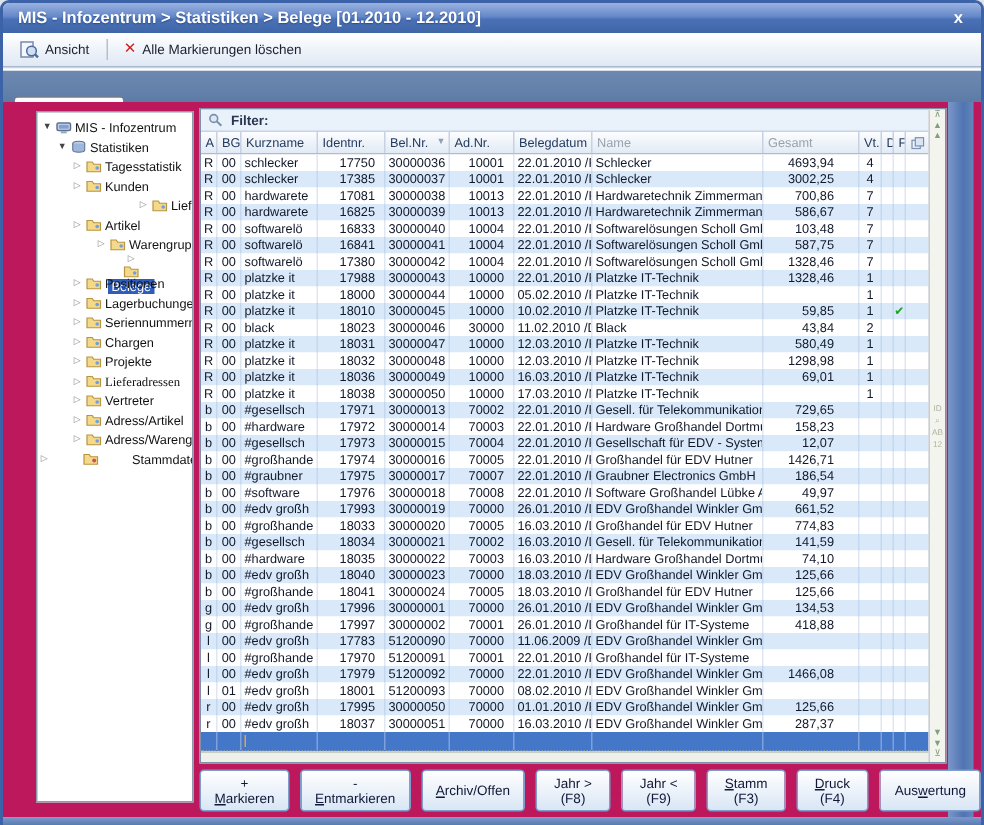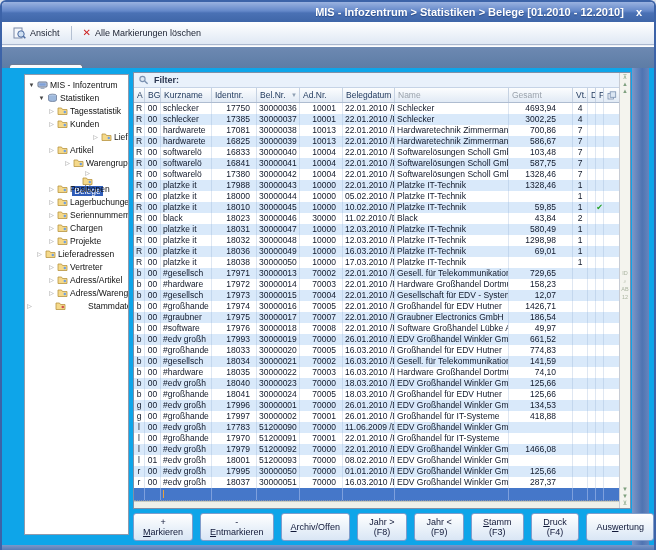--- a/index.html
+++ b/index.html
@@ -4,41 +4,41 @@
 <style>
   html,body{margin:0;padding:0;}
   body{width:656px;height:550px;overflow:hidden;background:#dfe4ec;
        font-family:"Liberation Sans","DejaVu Sans",sans-serif;-webkit-font-smoothing:antialiased;}
   .window{position:relative;width:656px;height:550px;background:#eef1f6;
           border-left:2px solid #3c63a8;border-right:2px solid #3c63a8;border-top:2px solid #3c63a8;
           box-sizing:border-box;border-radius:6px 6px 0 0;}
   
   .titlebar{position:absolute;left:0;top:0;width:100%;height:20px;border-radius:4px 4px 0 0;
             background:linear-gradient(180deg,#9ab2e0 0%,#6488c9 45%,#4a71b5 55%,#3f66a8 100%);
-            color:#fff;display:flex;align-items:center;text-align:right;}
+            color:#fff;display:flex;align-items:center;}
   .titlebar .title{font-size:11px;font-weight:bold;padding-left:10px;text-shadow:0 1px 1px #2a4a85;flex:1;
                    white-space:nowrap;overflow:hidden;}
   .titlebar .close{font-size:11px;font-weight:bold;padding:0 12px;cursor:default;}
   
   .toolbar{position:absolute;left:0;top:20px;width:100%;height:23px;box-sizing:border-box;
            background:linear-gradient(180deg,#ffffff,#dfe8f4);border-bottom:1px solid #aab8cf;
            display:flex;align-items:center;padding-left:4px;}
   .tb-btn{display:flex;align-items:center;gap:4px;font-size:9px;color:#1a2030;padding:2px 6px;
           border:1px solid transparent;border-radius:2px;}
   .tb-sep{width:1px;height:14px;background:#b4c0d2;margin:0 4px;}
   .icon-red-x{color:#cc2020;font-weight:bold;font-size:10px;line-height:10px;}
   .mini-svg{display:inline-block;vertical-align:middle;}
   
   .tabstrip{position:absolute;left:0;top:44px;width:100%;height:34px;box-sizing:border-box;
             background:linear-gradient(180deg,#6d89b2 0%,#54759e 100%);border-top:1px solid #fff;
             display:flex;align-items:flex-end;}
   .tab{margin-left:7px;background:linear-gradient(180deg,#fdfdfe,#e6edf6);border:1px solid #6d7c94;
        border-bottom:none;border-radius:3px 3px 0 0;font-size:9px;color:#202838;padding:3px 12px 2px 12px;}
   
-  .content{position:absolute;left:0;top:66px;width:100%;height:477px;background:#0ea5e9;}
+  .content{position:absolute;left:0;top:66px;width:100%;height:477px;background:#be185d;}
   .right-band{position:absolute;left:630px;top:0;width:17px;height:100%;
               background:linear-gradient(90deg,#7b97c8,#4f74b2 60%,#6585bd);}
   .bottom-band{position:absolute;left:0;top:543px;width:100%;height:7px;
                background:linear-gradient(180deg,#7b97c8,#4a70ae);}
   
   .tree{position:absolute;left:22px;top:6px;width:105px;height:461px;background:#fff;
         border:1px solid #8f9aad;box-sizing:border-box;overflow:hidden;padding-top:3px;}
   .t-item{display:flex;align-items:center;height:13px;font-size:8.5px;color:#111;white-space:nowrap;}
   .t-exp{width:9px;text-align:center;font-size:6px;color:#444;flex:0 0 auto;}
   .t-exp.closed{color:#8a8a8a;}
@@ -244,21 +244,21 @@
         <div class="t-item" style="padding-left: 22px;">
           <span class="t-exp closed">▷</span>
           <span class="t-ico">
             <svg width="11" height="10" viewBox="0 0 11 10">
               <path d="M1 3 L1 8.5 L10 8.5 L10 3.5 L5.5 3.5 L4.5 2 L1 2 Z" fill="#f5d98a" stroke="#b89440" stroke-width="0.8"></path>
               <circle cx="7.8" cy="6" r="1.2" fill="#6e9fe0"></circle>
             </svg>
           </span>
           <span class="t-label">Projekte</span>
         </div>
-        <div class="t-item" style="padding-left: 10px;">
+        <div class="t-item" style="padding-left: 22px; font-family: Liberation Serif, serif;">
           <span class="t-exp closed">▷</span>
           <span class="t-ico">
             <svg width="11" height="10" viewBox="0 0 11 10">
               <path d="M1 3 L1 8.5 L10 8.5 L10 3.5 L5.5 3.5 L4.5 2 L1 2 Z" fill="#f5d98a" stroke="#b89440" stroke-width="0.8"></path>
               <circle cx="7.8" cy="6" r="1.2" fill="#6e9fe0"></circle>
             </svg>
           </span>
           <span class="t-label">Lieferadressen</span>
         </div>
         <div class="t-item" style="padding-left: 22px;">

